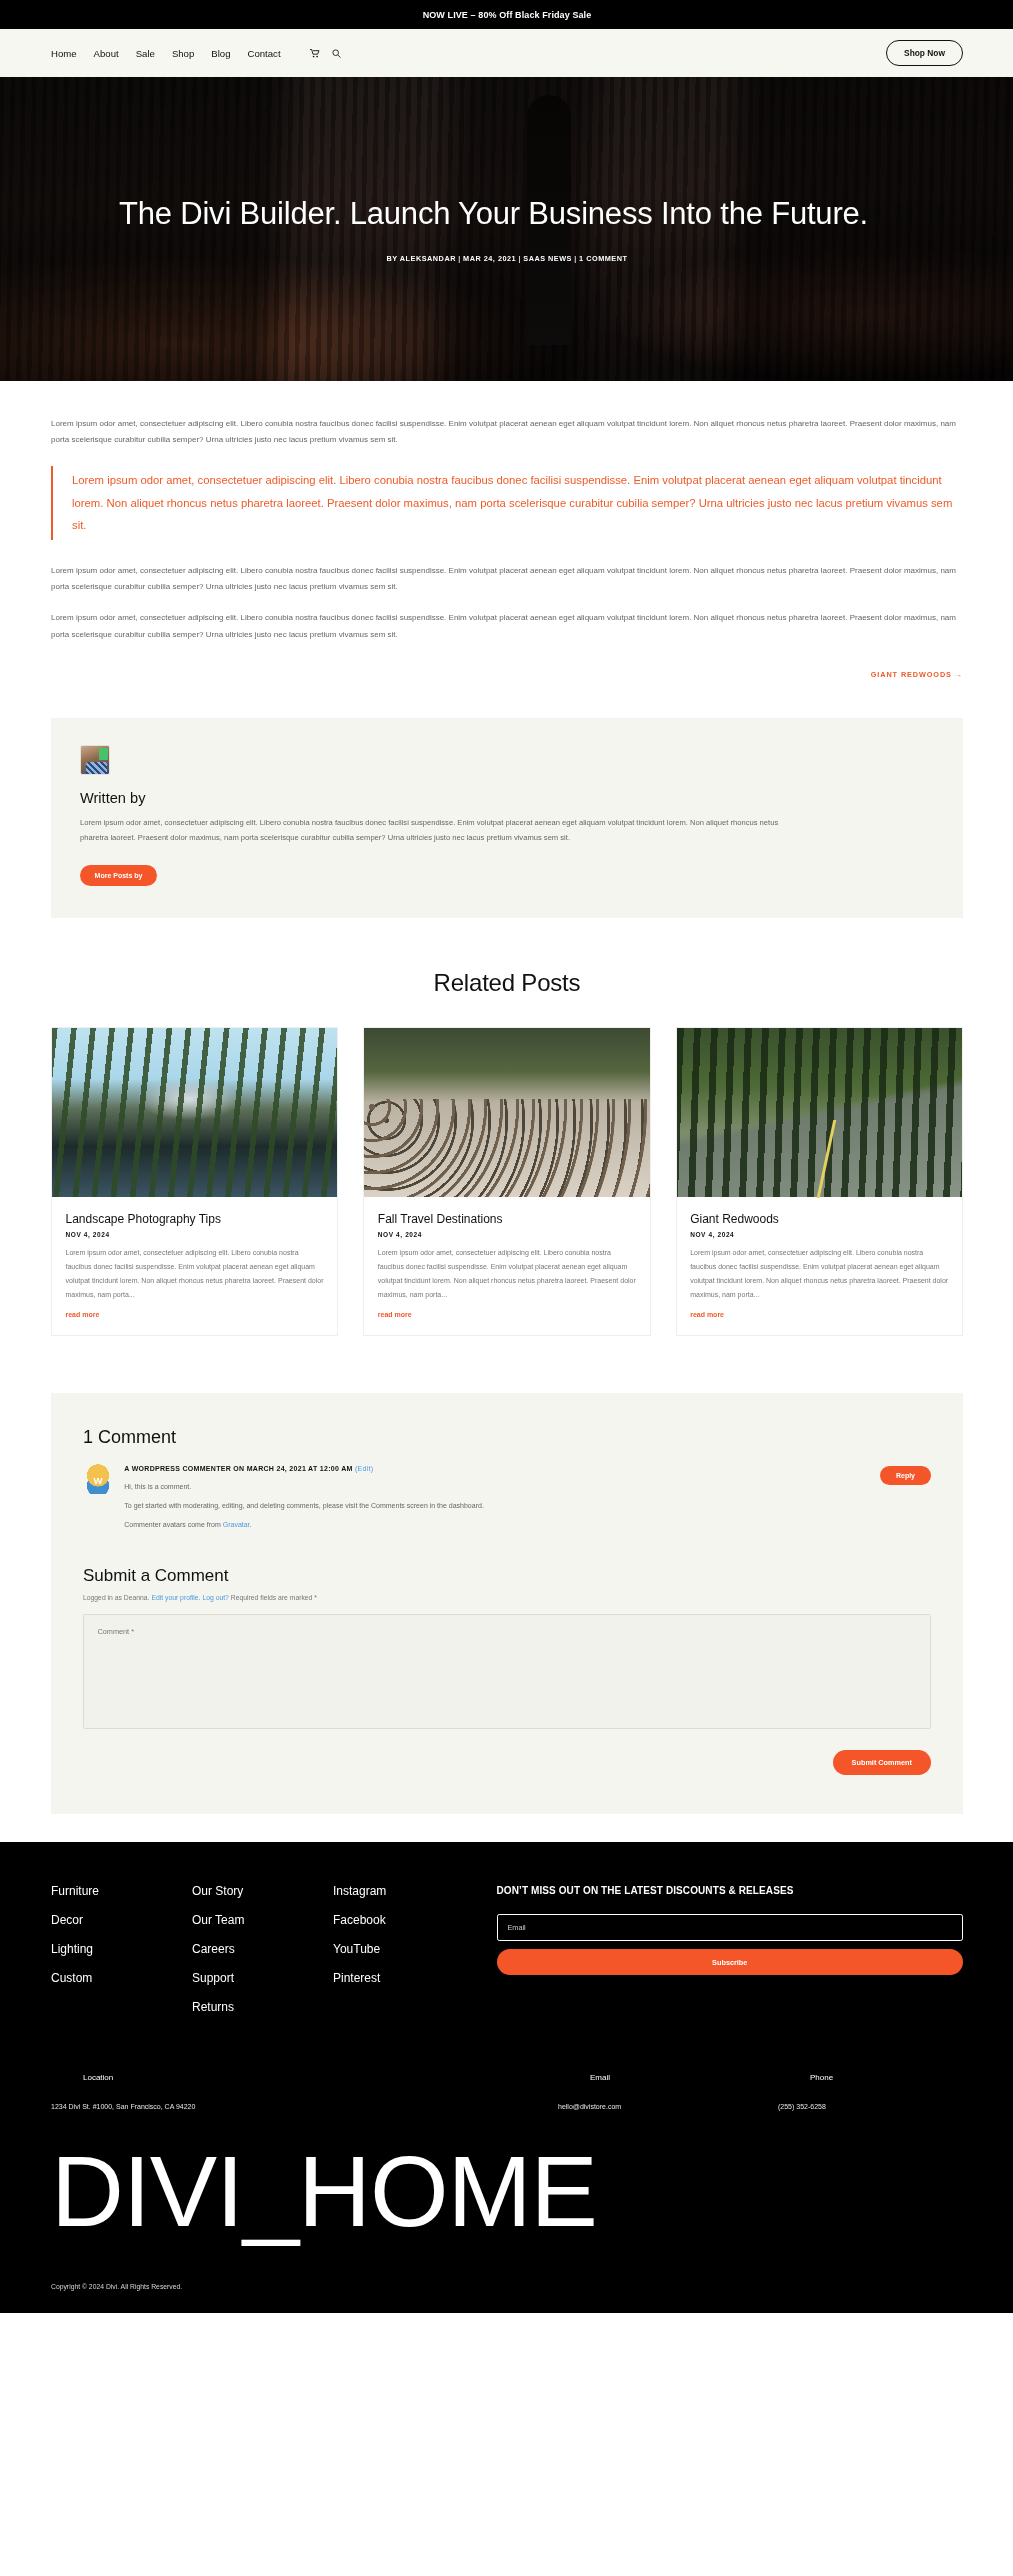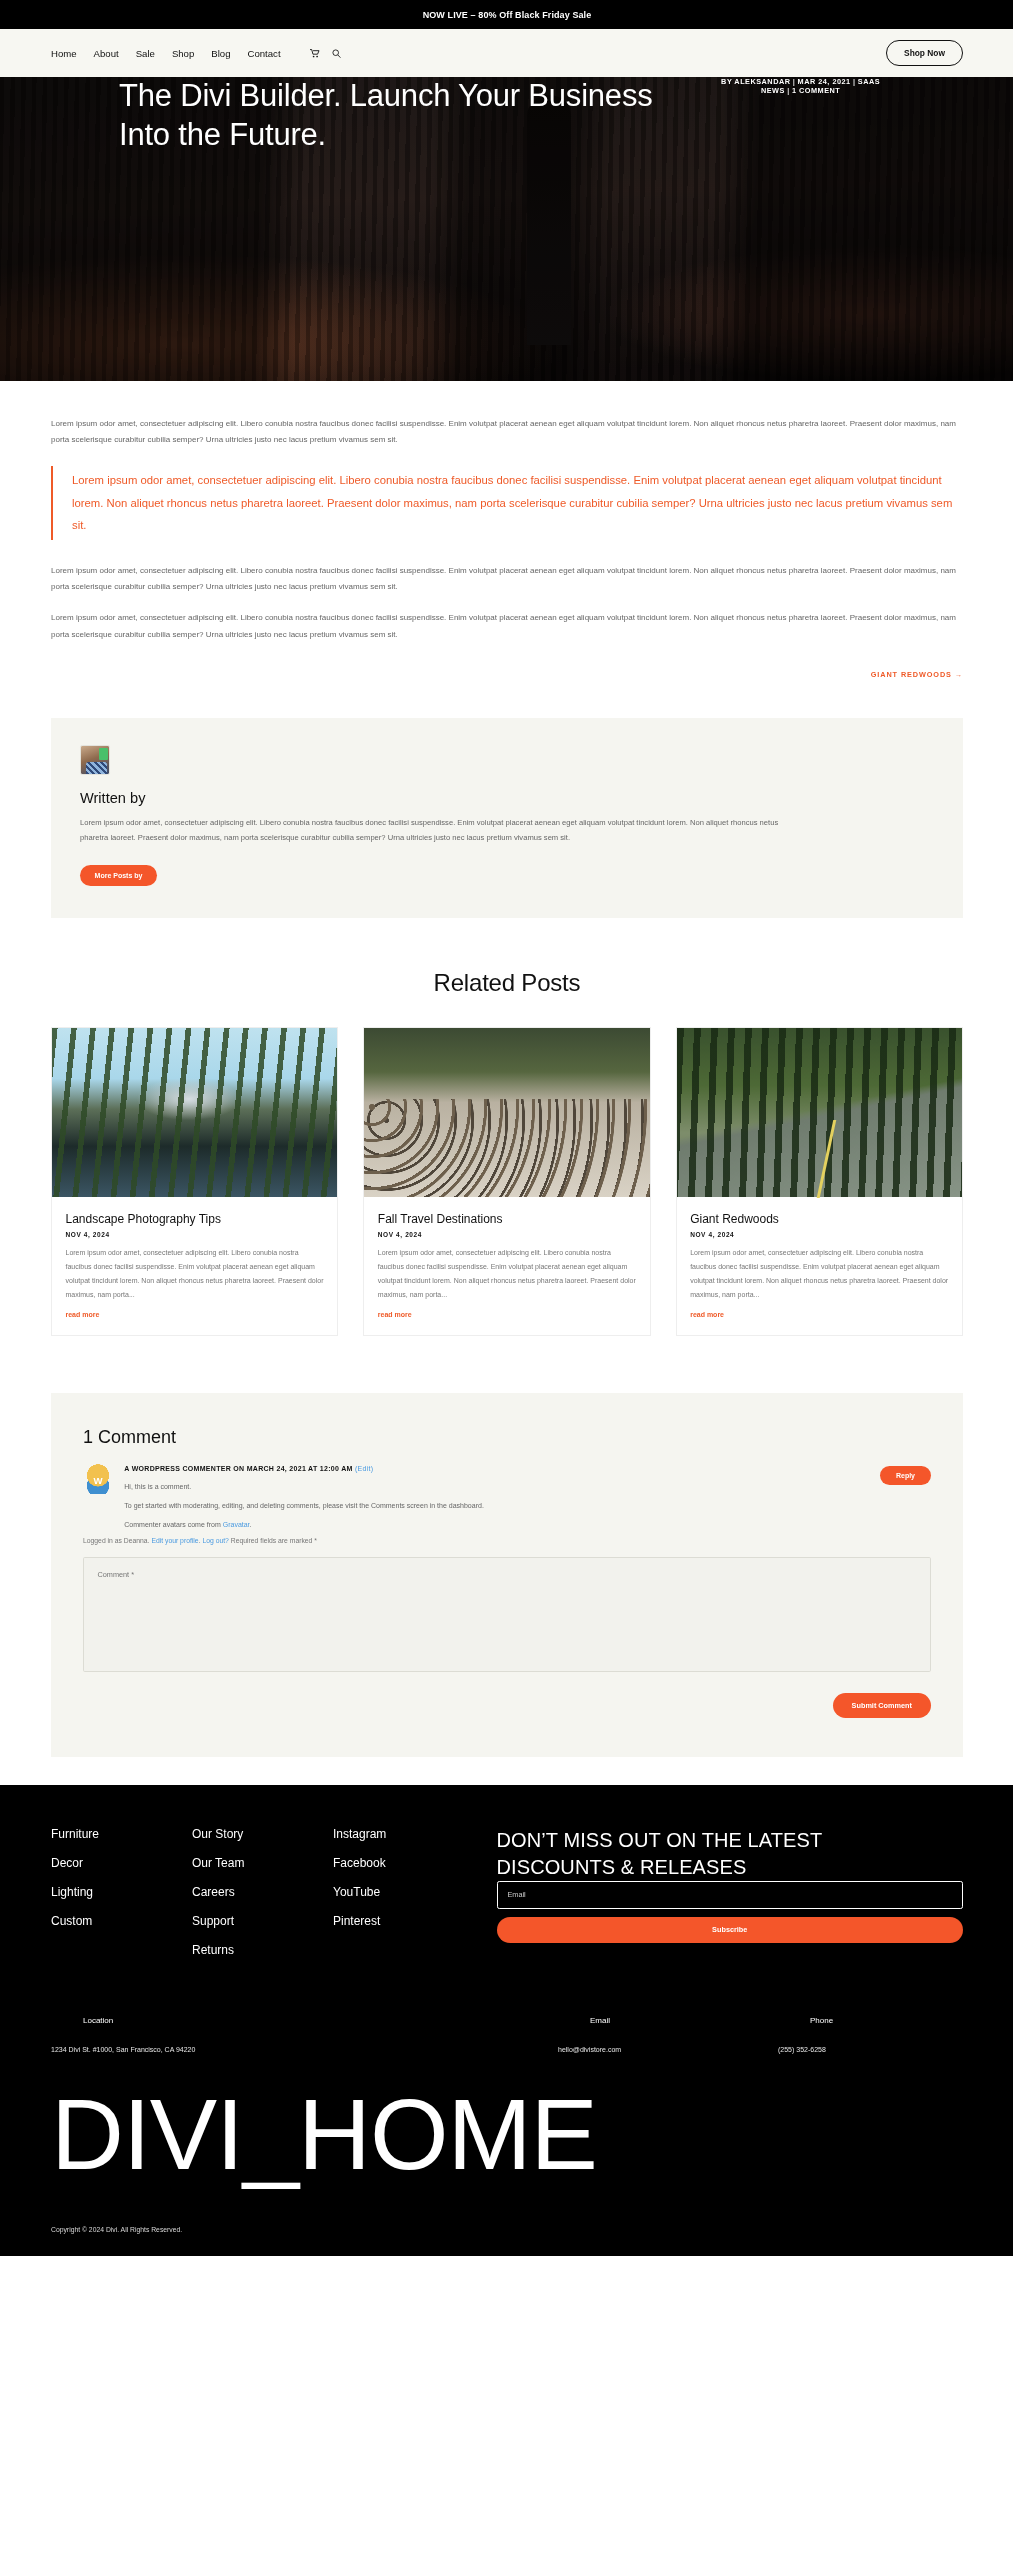--- a/index.html
+++ b/index.html
@@ -92,21 +92,21 @@
   }
   .hero-scrim { position: absolute; inset: 0; background: rgba(0,0,0,0.30); }
   .hero-inner {
     position: relative;
     z-index: 3;
     max-width: 878px;
     margin: 0 auto;
     padding: 0 51px;
     height: 100%;
     display: flex;
-    flex-direction: row;
+    flex-direction: column;
     justify-content: center;
   }
   .hero-title {
     color: #ffffff;
     font-size: 31px;
     line-height: 1.25;
     font-weight: 400;
     letter-spacing: -0.2px;
     margin-bottom: 20px;
     max-width: 901px;
@@ -317,22 +317,22 @@
     font-family: inherit;
   }
 
   
   .footer { background: #000000; color: #ffffff; padding: 42px 51px 0; margin-top: 28px; }
   .footer-top { display: flex; gap: 0; }
   .fcol { width: 141px; }
   .fcol li { list-style: none; font-size: 12px; margin-bottom: 15px; cursor: pointer; }
   .news { flex: 1; padding-left: 22.5px; }
   .news-title {
-    font-size: 20px; font-weight: 400; line-height: 1.35;
-    letter-spacing: 0.1px; max-width: 445px;
+    font-size: 10px; font-weight: 700; line-height: 1.35;
+    letter-spacing: 0.1px; margin-bottom: 16px; max-width: 445px;
   }
   .news-input {
     width: 100%; background: #000; border: 0.6px solid #ffffff;
     border-radius: 2.3px; padding: 8.4px 10px; color: #ffffff;
     font-size: 7.3px; font-family: inherit; margin-bottom: 8px;
   }
   .news-input::placeholder { color: #cccccc; }
   .btn-subscribe {
     width: 100%; background: #f4562a; color: #ffffff; border: none;
     border-radius: 16px; padding: 8.4px 0; font-size: 7.3px; font-weight: 700;
@@ -466,20 +466,21 @@
           <span class="on">ON MARCH 24, 2021 AT 12:00 AM</span>
           <a class="comment-edit">(Edit)</a>
         </div>
         <p class="comment-text">Hi, this is a comment.</p>
         <p class="comment-text">To get started with moderating, editing, and deleting comments, please visit the Comments screen in the dashboard.</p>
         <p class="comment-text"><span>Commenter avatars come from </span><a>Gravatar</a><span>.</span></p>
       </div>
       <button class="btn-reply">Reply</button>
     </div>
 
+    <h2 class="submit-heading">Submit a Comment</h2>
     <div class="logged-in"><span>Logged in as Deanna. </span><a>Edit your profile</a><span>. </span><a>Log out?</a><span> Required fields are marked *</span></div>
 
     <textarea class="comment-field" placeholder="Comment *" style=""></textarea>
 
     <div class="submit-row">
       <button class="btn-submit">Submit Comment</button>
     </div>
   </div>
 </section>
 

